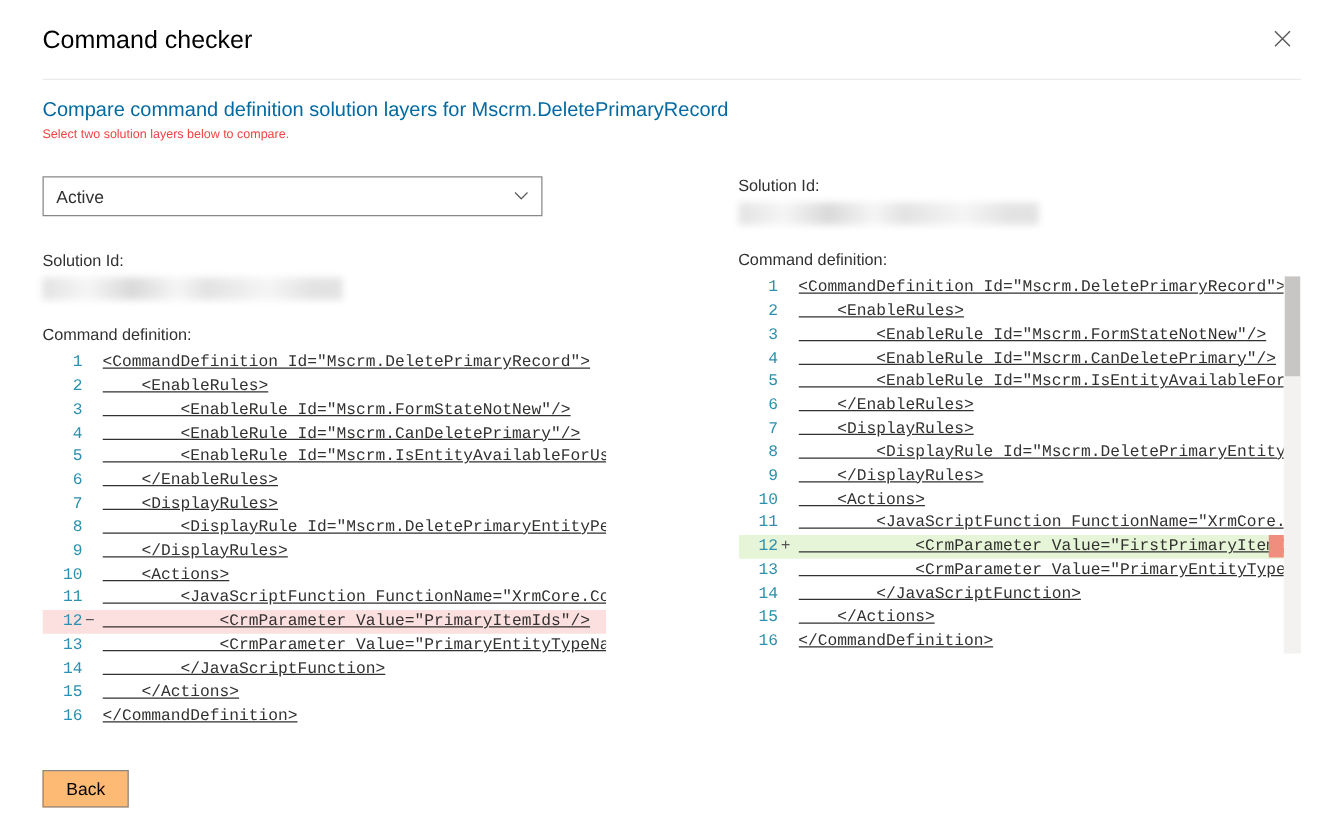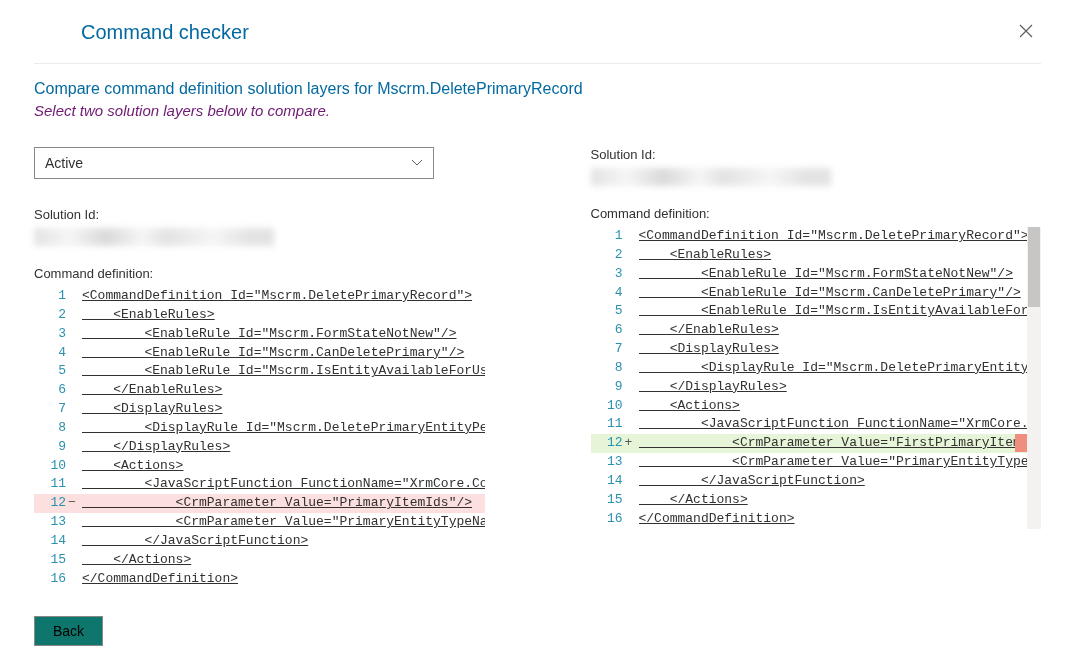--- a/index.html
+++ b/index.html
@@ -23,39 +23,37 @@
       display: flex;
       justify-content: space-between;
       align-items: center;
       padding-bottom: 16px;
       border-bottom: 1px solid #edebe9;
       margin-bottom: 16px;
     }
     .title {
       font-size: 20px;
       font-weight: 400;
-      color: #0369a1;
-      margin-left: 47px;
+      color: #000000;
     }
     .close-btn {
       cursor: pointer;
       font-size: 18px;
       color: #605e5c;
       padding: 4px 8px;
     }
     .subtitle {
       font-size: 16px;
       color: #0369a1;
       margin-bottom: 4px;
     }
     .instruction {
-      font-size: 15px;
-      color: #701a75;
+      font-size: 10px;
+      color: #ef4444;
       margin-bottom: 28px;
-      font-style: italic;
     }
     .compare-row {
       display: flex;
       gap: 106px;
     }
     .compare-col {
       flex: 1;
       min-width: 0;
     }
     .dropdown {
@@ -156,21 +154,21 @@
     .right-panel .code-viewer {
       position: relative;
     }
     .footer {
       position: absolute;
       bottom: 20px;
       left: 34px;
     }
     .back-btn {
       border: 1px solid #8a8886;
-      background: #0f766e;
+      background: #fdba74;
       padding: 6px 18px;
       font-size: 14px;
       cursor: pointer;
       font-family: inherit;
     }
   </style>
 </head>
 <body>
 
 <div class="container">

